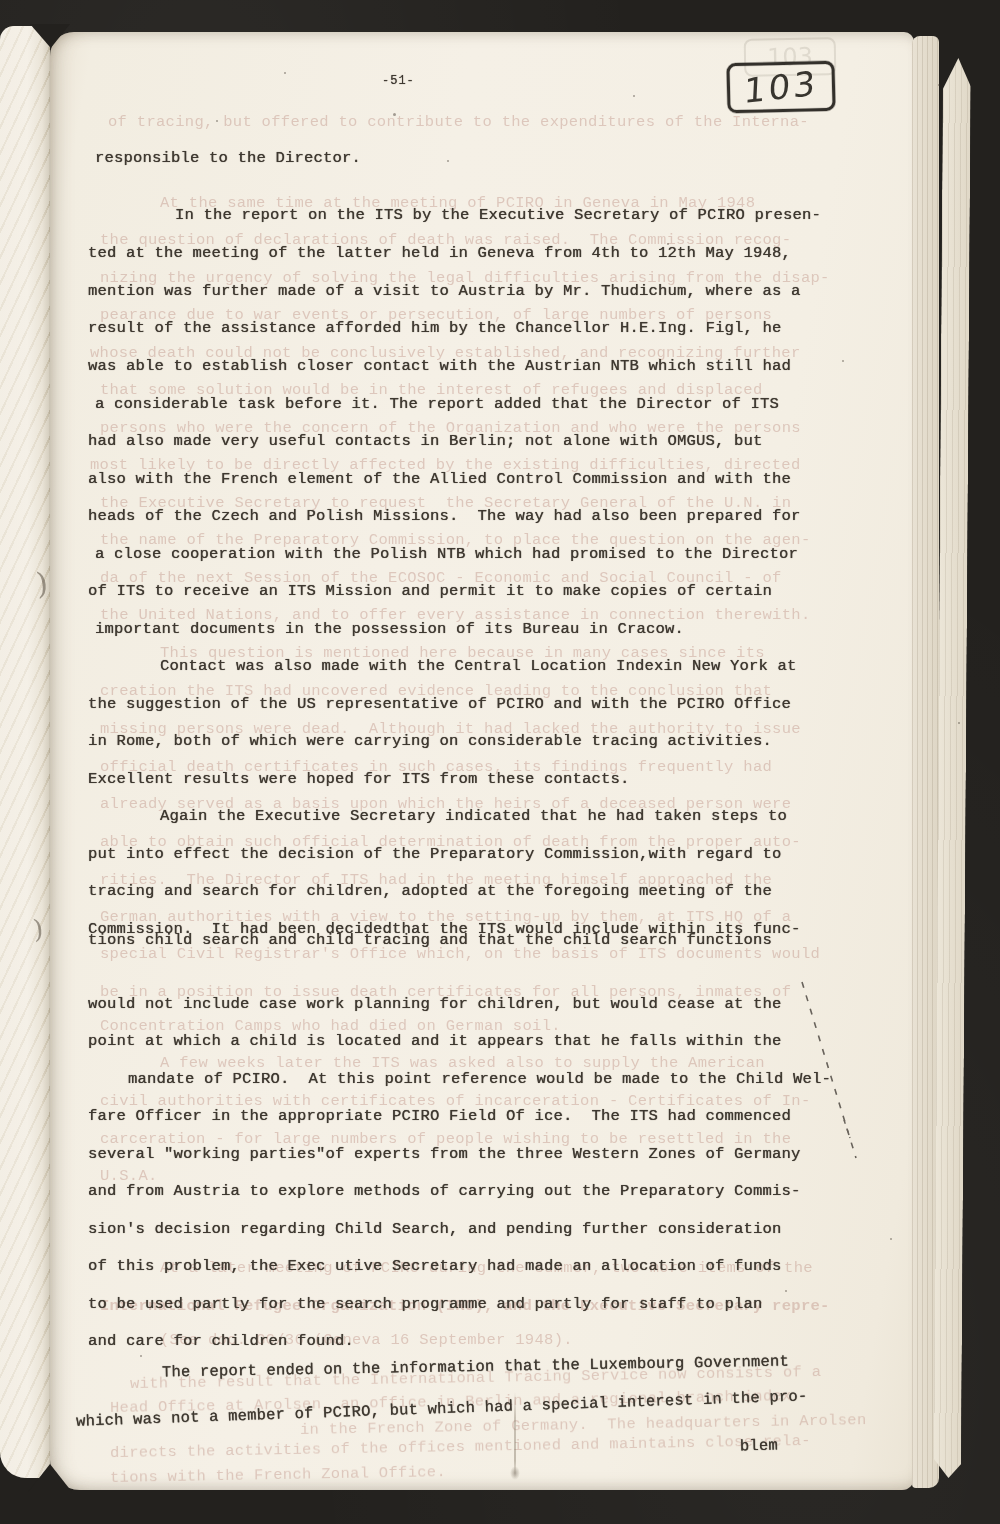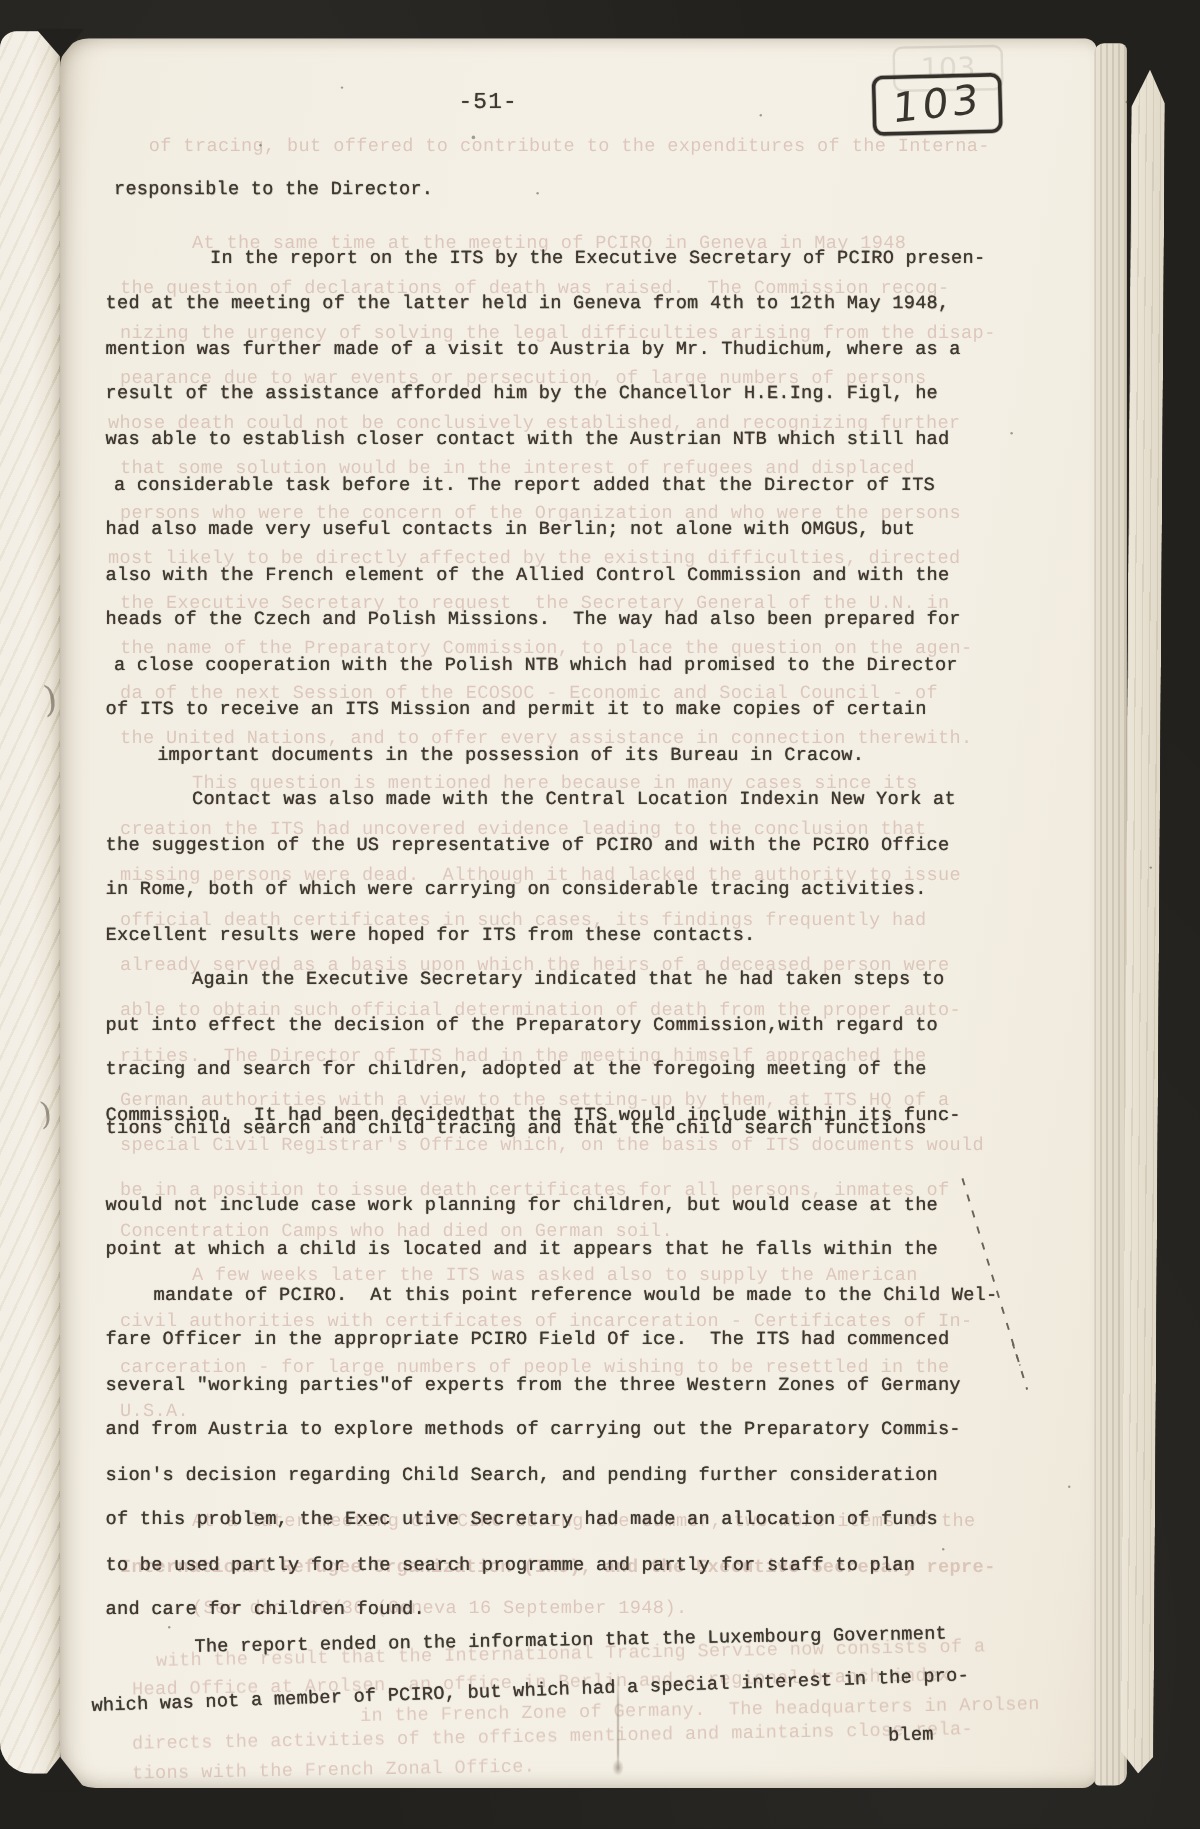--- a/index.html
+++ b/index.html
@@ -45,21 +45,21 @@
   .notch-bottom{position:absolute;left:28px;top:1464px;width:44px;height:28px;background:#23211e;
     clip-path:polygon(50% 0,100% 100%,0 100%);}
   
   .line{position:absolute;white-space:pre;font-size:15.5px;line-height:20px;
     color:#3e3830;letter-spacing:0.2px;
     text-shadow:0 0 0.8px rgba(62,56,48,0.9),0.4px 0.3px 0 rgba(62,56,48,0.25);}
   
   .ghost{position:absolute;white-space:pre;font-size:15.5px;line-height:20px;
     color:#bb8c80;opacity:0.40;filter:blur(0.55px);letter-spacing:0.3px;}
   
-  .pagenum{position:absolute;left:382px;top:74px;font-size:19px;color:#3e3830;
+  .pagenum{position:absolute;left:382px;top:74px;font-size:12px;color:#3e3830;
     letter-spacing:1px;text-shadow:0 0 0.8px rgba(62,56,48,0.9);}
   
   .stamp-box{position:absolute;left:727px;top:62px;width:102px;height:44px;
     border:3px solid #33302b;border-radius:9px;transform:rotate(-1.4deg);
     box-shadow:0 0 0 0.6px rgba(51,48,43,0.35),inset 0 0 0 0.5px rgba(51,48,43,0.25);
     display:flex;align-items:center;justify-content:center;}
   .stamp-num{font-family:"DejaVu Sans",sans-serif;font-size:34px;color:#38352f;
     transform:skewX(-9deg) rotate(-5deg);letter-spacing:3px;line-height:1;}
   .stamp-ghost{position:absolute;left:744px;top:38px;width:88px;height:34px;
     border:2px solid rgba(70,62,50,0.12);border-radius:8px;transform:rotate(-1deg);
@@ -80,21 +80,21 @@
 </head>
 <body>
 
 <div class="scan-bg"></div>
 
 <div class="left-page"></div>
 
 <div class="main-page">
 
   <div id="ghost-layer">
-      <div class="ghost" style="left: 58px; top: 80px; margin-left: 16px;">of tracing, but offered to contribute to the expenditures of the Interna-</div>
+      <div class="ghost" style="left: 58px; top: 80px;">of tracing, but offered to contribute to the expenditures of the Interna-</div>
       <div class="ghost" style="left: 110px; top: 161px;">At the same time at the meeting of PCIRO in Geneva in May 1948</div>
       <div class="ghost" style="left: 50px; top: 198px;">the question of declarations of death was raised.  The Commission recog-</div>
       <div class="ghost" style="left: 50px; top: 236px;">nizing the urgency of solving the legal difficulties arising from the disap-</div>
       <div class="ghost" style="left: 50px; top: 273px;">pearance due to war events or persecution, of large numbers of persons</div>
       <div class="ghost" style="left: 40px; top: 311px;">whose death could not be conclusively established, and recognizing further</div>
       <div class="ghost" style="left: 50px; top: 348px;">that some solution would be in the interest of refugees and displaced</div>
       <div class="ghost" style="left: 50px; top: 386px;">persons who were the concern of the Organization and who were the persons</div>
       <div class="ghost" style="left: 40px; top: 423px;">most likely to be directly affected by the existing difficulties, directed</div>
       <div class="ghost" style="left: 50px; top: 461px;">the Executive Secretary to request  the Secretary General of the U.N. in</div>
       <div class="ghost" style="left: 50px; top: 498px;">the name of the Preparatory Commission, to place the question on the agen-</div>
@@ -131,21 +131,21 @@
       <div class="line" style="left: 38px; top: 211px;">ted at the meeting of the latter held in Geneva from 4th to 12th May 1948,</div>
       <div class="line" style="left: 38px; top: 249px;">mention was further made of a visit to Austria by Mr. Thudichum, where as a</div>
       <div class="line" style="left: 38px; top: 286px;">result of the assistance afforded him by the Chancellor H.E.Ing. Figl, he</div>
       <div class="line" style="left: 38px; top: 324px;">was able to establish closer contact with the Austrian NTB which still had</div>
       <div class="line" style="left: 45px; top: 362px;">a considerable task before it. The report added that the Director of ITS</div>
       <div class="line" style="left: 38px; top: 399px;">had also made very useful contacts in Berlin; not alone with OMGUS, but</div>
       <div class="line" style="left: 38px; top: 437px;">also with the French element of the Allied Control Commission and with the</div>
       <div class="line" style="left: 38px; top: 474px;">heads of the Czech and Polish Missions.  The way had also been prepared for</div>
       <div class="line" style="left: 45px; top: 512px;">a close cooperation with the Polish NTB which had promised to the Director</div>
       <div class="line" style="left: 38px; top: 549px;">of ITS to receive an ITS Mission and permit it to make copies of certain</div>
-      <div class="line" style="left: 45px; top: 587px; margin-left: 36px;">important documents in the possession of its Bureau in Cracow.</div>
+      <div class="line" style="left: 45px; top: 587px;">important documents in the possession of its Bureau in Cracow.</div>
       <div class="line" style="left: 110px; top: 624px;">Contact was also made with the Central Location Indexin New York at</div>
       <div class="line" style="left: 38px; top: 662px;">the suggestion of the US representative of PCIRO and with the PCIRO Office</div>
       <div class="line" style="left: 38px; top: 699px;">in Rome, both of which were carrying on considerable tracing activities.</div>
       <div class="line" style="left: 38px; top: 737px;">Excellent results were hoped for ITS from these contacts.</div>
       <div class="line" style="left: 110px; top: 774px;">Again the Executive Secretary indicated that he had taken steps to</div>
       <div class="line" style="left: 38px; top: 812px;">put into effect the decision of the Preparatory Commission,with regard to</div>
       <div class="line" style="left: 38px; top: 849px; text-align: center;">tracing and search for children, adopted at the foregoing meeting of the</div>
       <div class="line" style="left: 38px; top: 887px;">Commission.  It had been decidedthat the ITS would include within its func-</div>
       <div class="line" style="left: 38px; top: 869px; margin-top: 29px;">tions child search and child tracing and that the child search functions</div>
       <div class="line" style="left: 38px; top: 962px;">would not include case work planning for children, but would cease at the</div>

